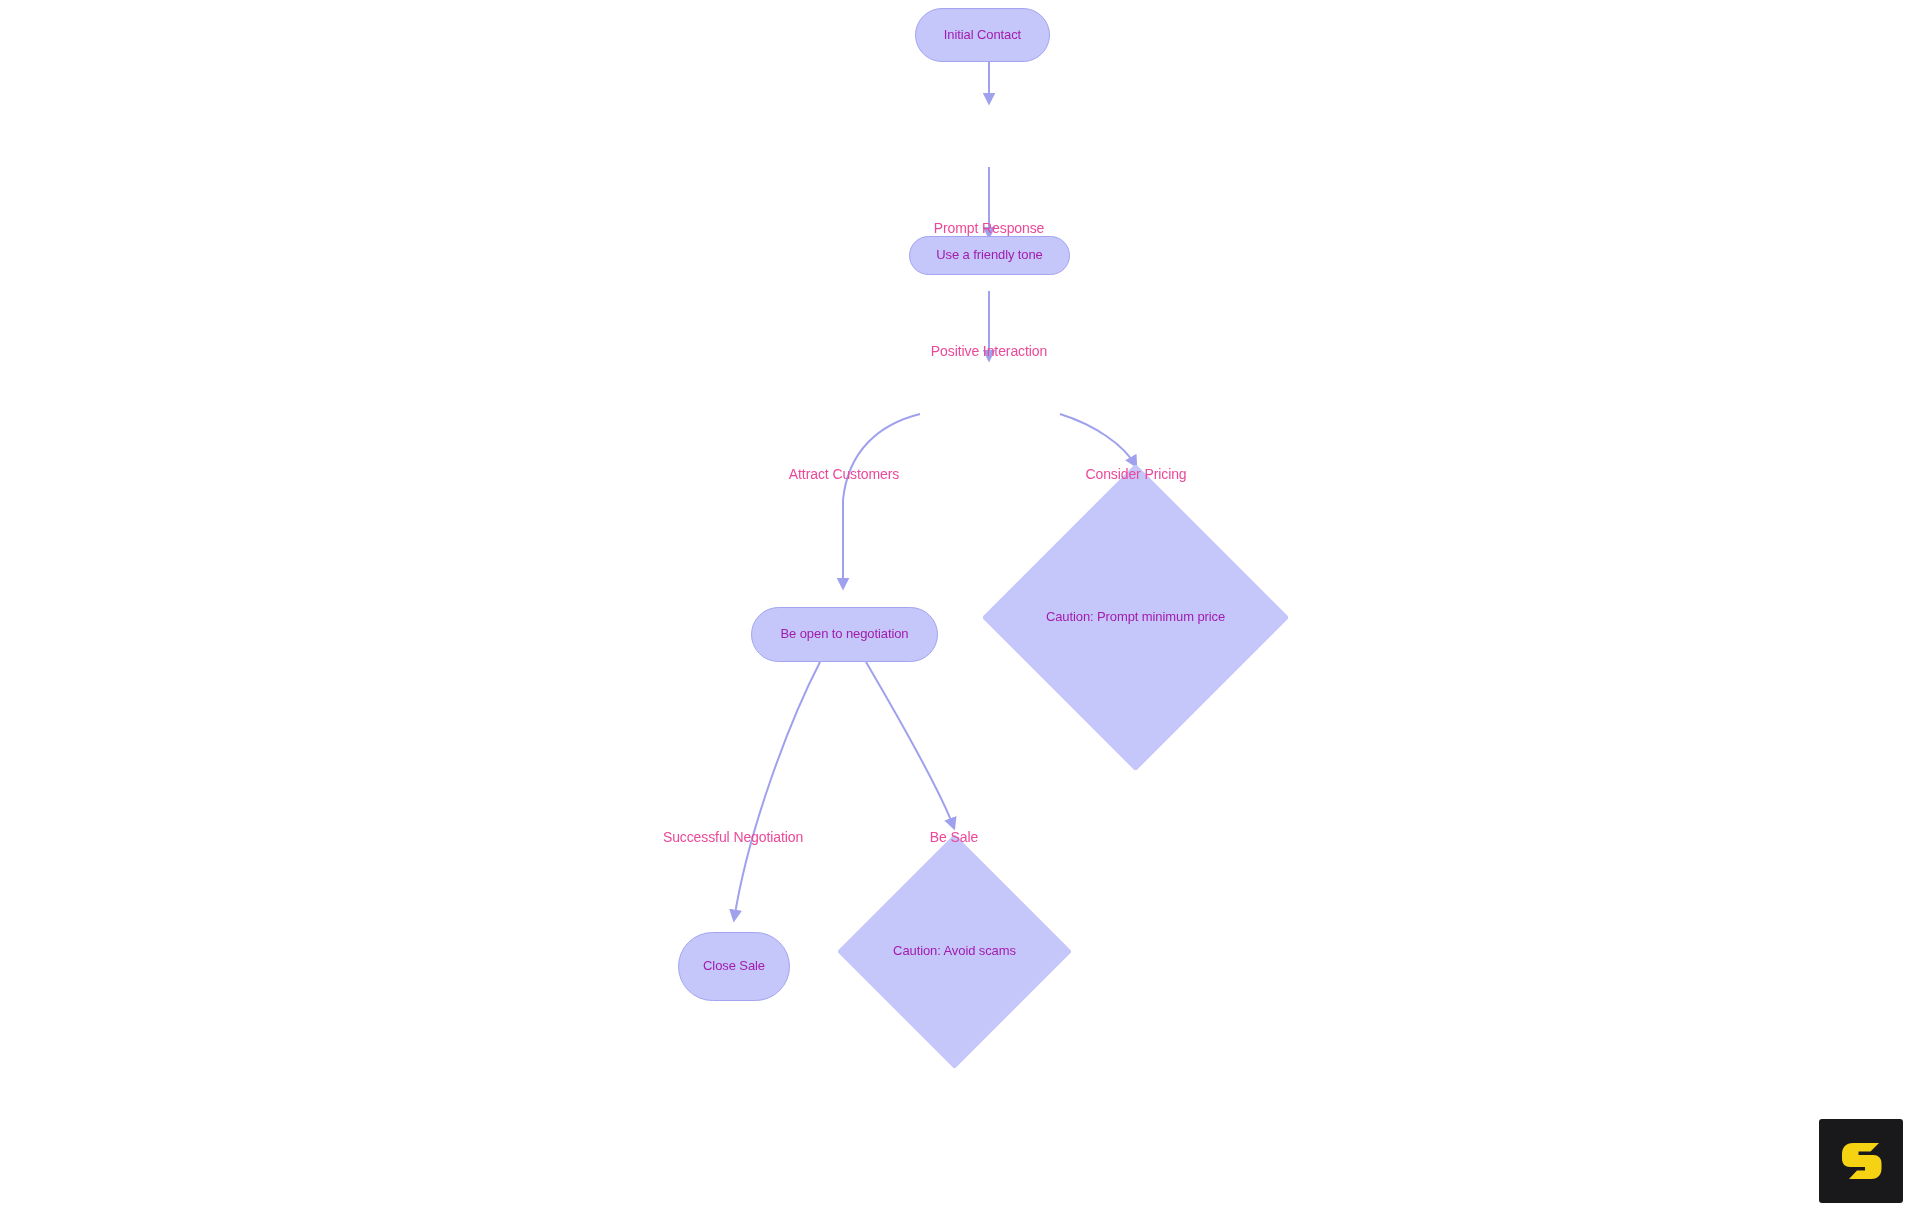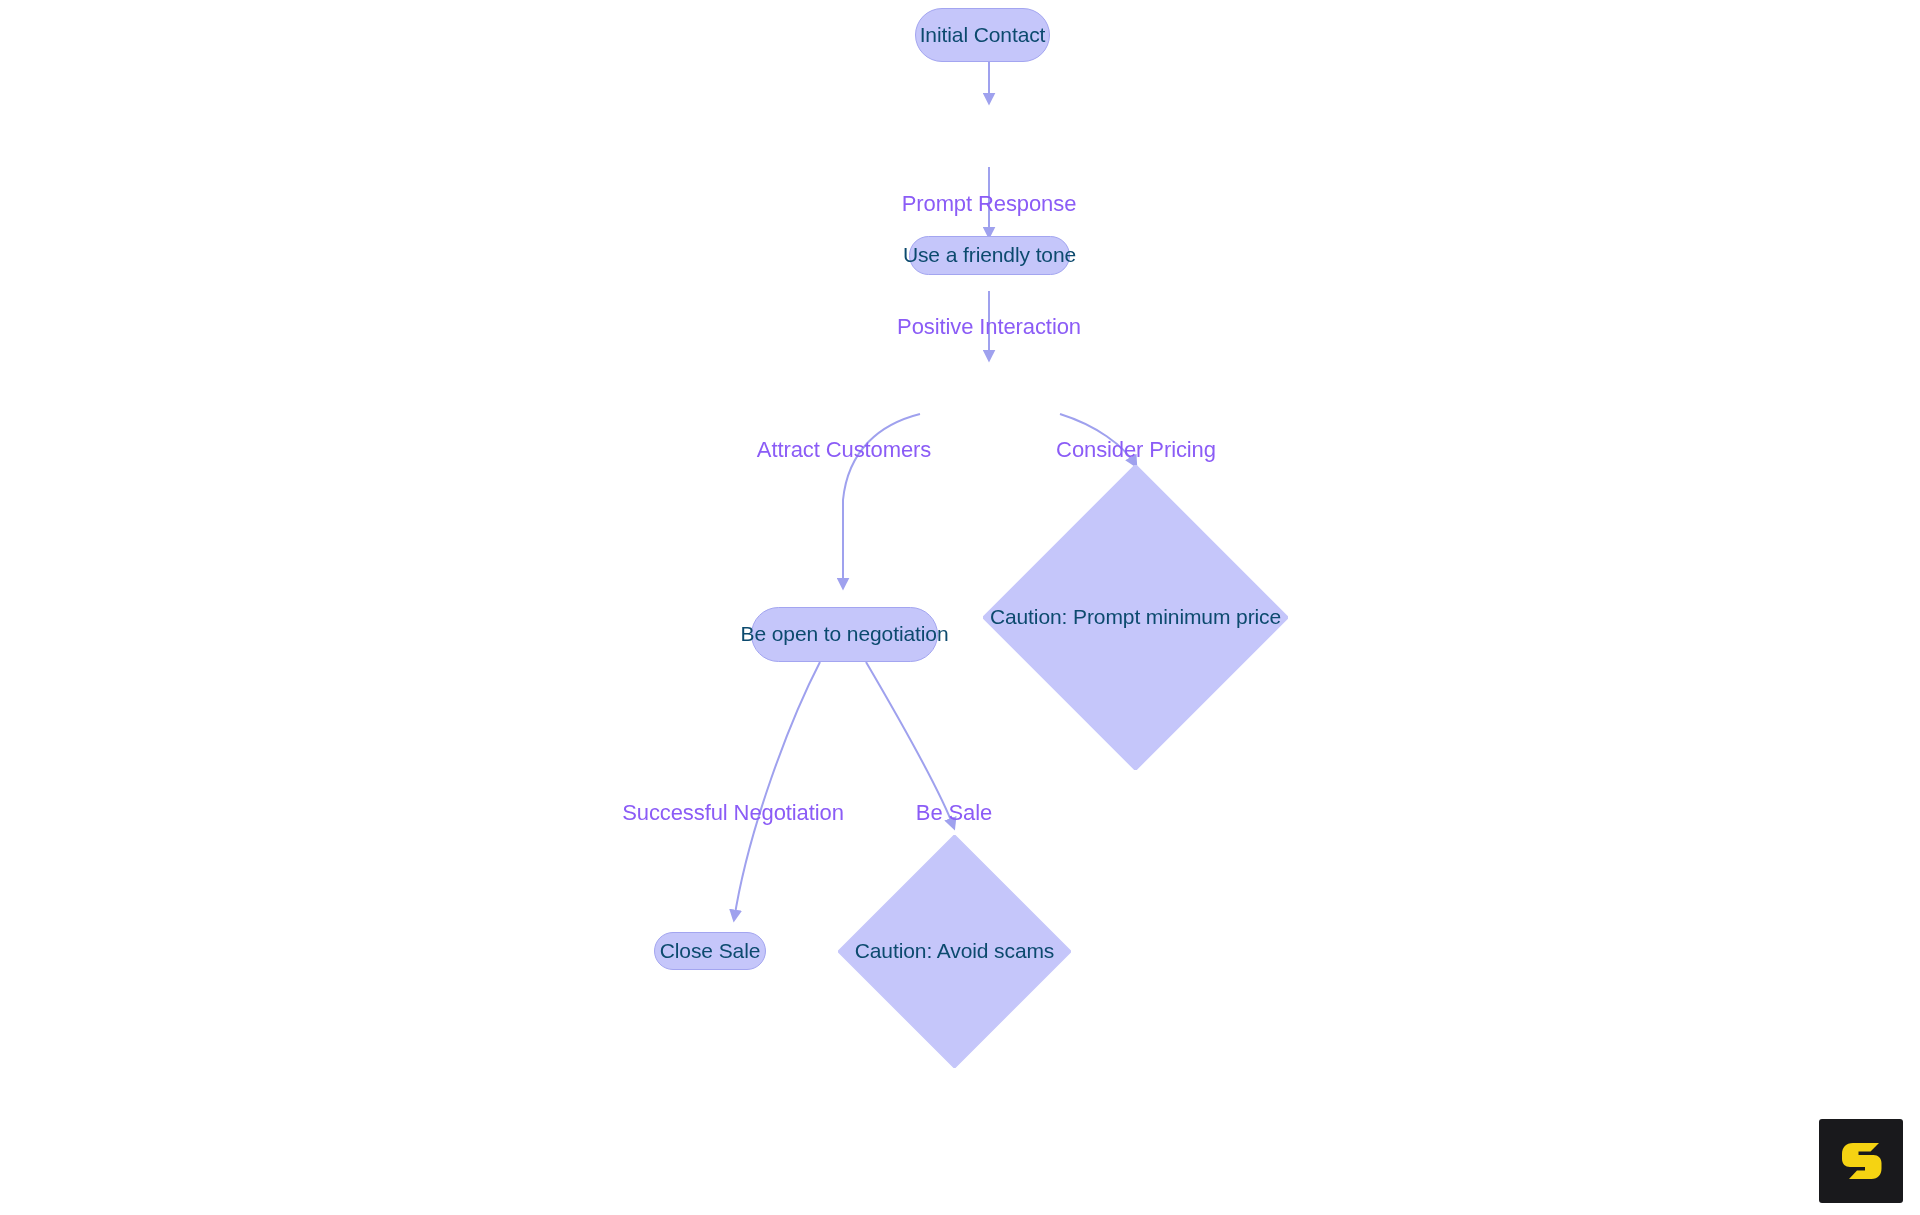--- a/index.html
+++ b/index.html
@@ -43,22 +43,22 @@
     text-align: center;
   }
 
   .node-stadium {
     background: #c5c6fa;
     border: 1.4px solid #a3a5f0;
     border-radius: 999px;
   }
 
   .node-label {
-    color: #0c4a6e;
-    font-size: 21px;
+    color: #a21caf;
+    font-size: 13px;
     line-height: 1.15;
     letter-spacing: -0.1px;
     white-space: nowrap;
     pointer-events: none;
   }
 
   .node-diamond {
     position: absolute;
     display: flex;
     align-items: center;
@@ -72,27 +72,28 @@
     height: 100%;
   }
   .node-diamond .node-label {
     position: relative;
     z-index: 2;
   }
 
   
   .edge-label {
     position: absolute;
-    color: #8b5cf6;
-    font-size: 22px;
+    color: #ec4899;
+    font-size: 14px;
     letter-spacing: -0.1px;
     white-space: nowrap;
     background: transparent;
     transform: translate(-50%, -50%);
     pointer-events: none;
+    margin-top: 24px;
   }
 
   
   #logo {
     position: absolute;
     left: 1819px;
     top: 1119px;
     width: 84px;
     height: 84px;
     background: #19191c;
@@ -147,21 +148,21 @@
     <span class="node-label">Be open to negotiation</span>
   </div>
 
   <div class="node-diamond" style="left:983px; top:465px; width:305px; height:305px;">
     <svg class="diamond-shape" viewBox="0 0 100 100" preserveAspectRatio="none">
       <polygon points="50,0 100,50 50,100 0,50" fill="#c5c6fa" stroke="#c5c6fa" stroke-width="0.6"></polygon>
     </svg>
     <span class="node-label">Caution: Prompt minimum price</span>
   </div>
 
-  <div class="node node-stadium" style="left:654px; top:932px; width:112px; height:38px;">
+  <div class="node node-stadium" style="left:678px; top:932px; width:112px; height:69px;">
     <span class="node-label">Close Sale</span>
   </div>
 
   <div class="node-diamond" style="left:838px; top:835px; width:233px; height:233px;">
     <svg class="diamond-shape" viewBox="0 0 100 100" preserveAspectRatio="none">
       <polygon points="50,0 100,50 50,100 0,50" fill="#c5c6fa" stroke="#c5c6fa" stroke-width="0.6"></polygon>
     </svg>
     <span class="node-label">Caution: Avoid scams</span>
   </div>
 

